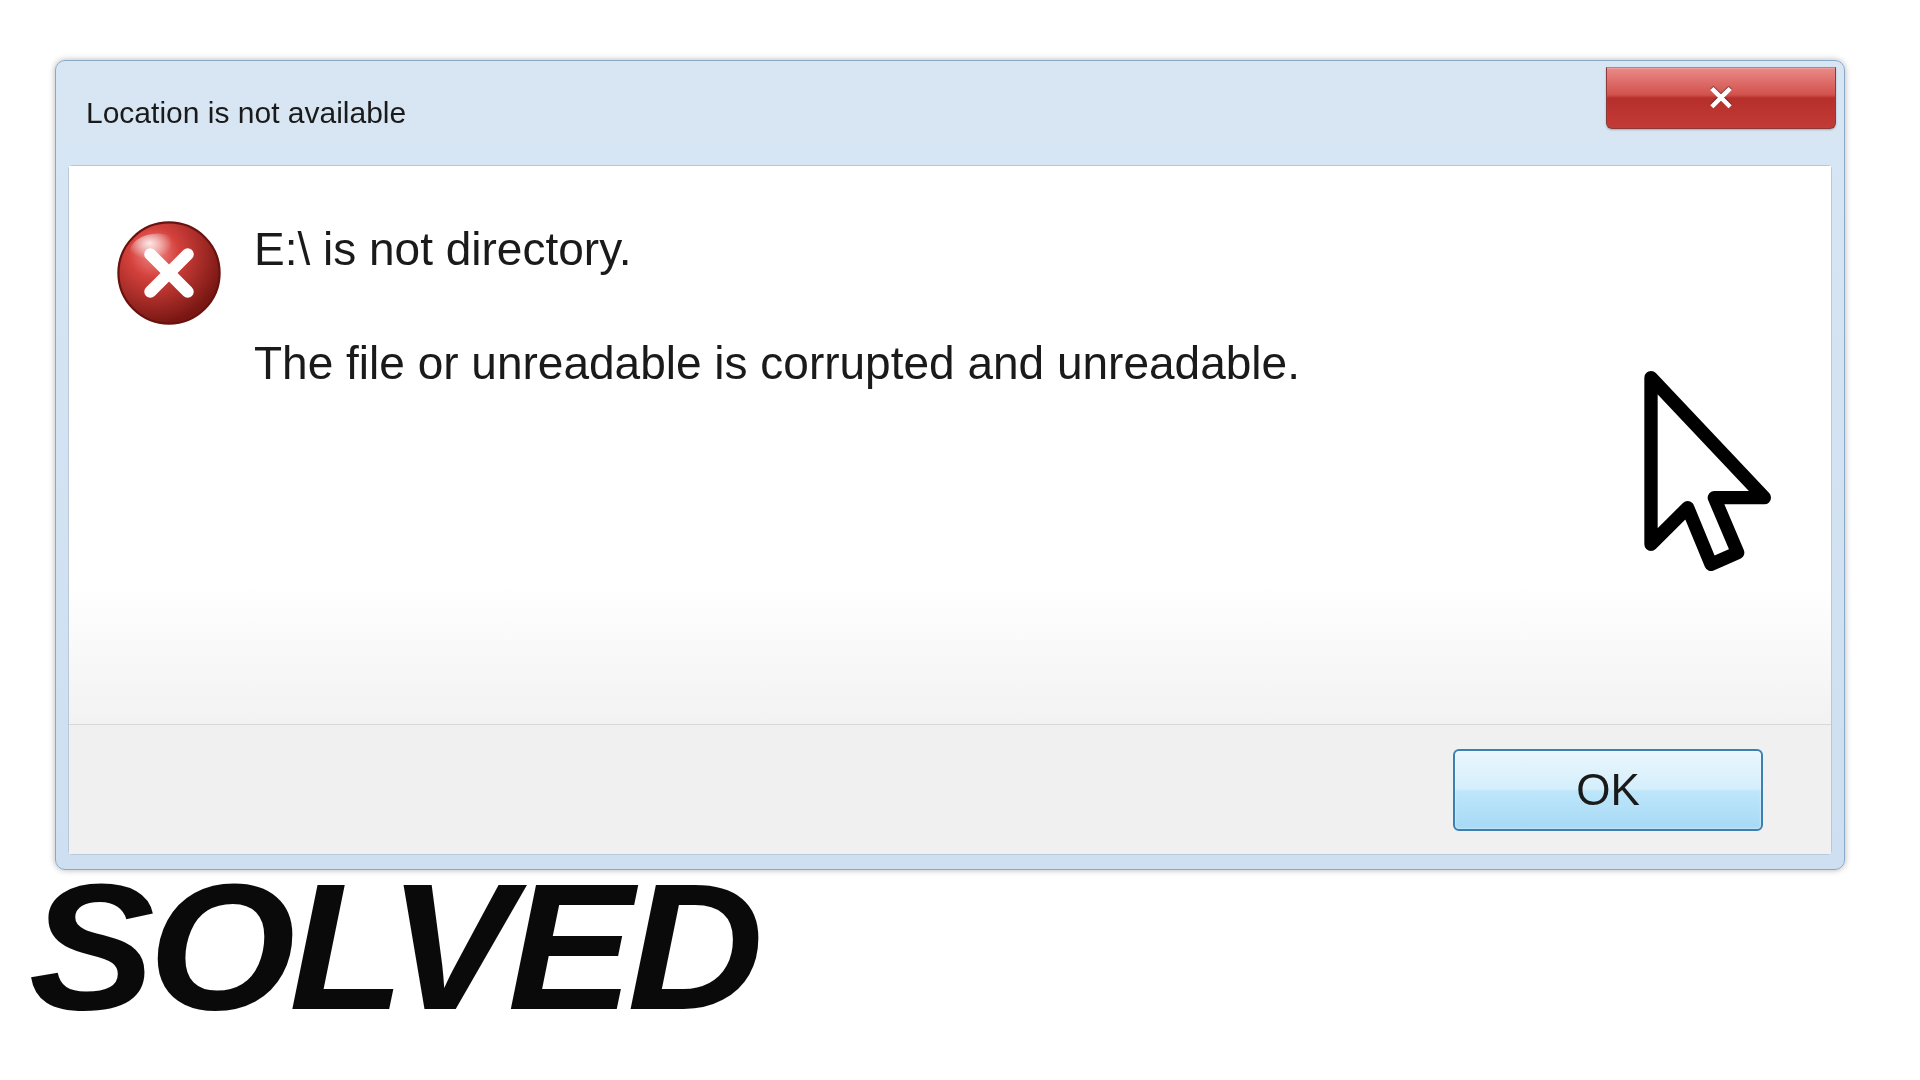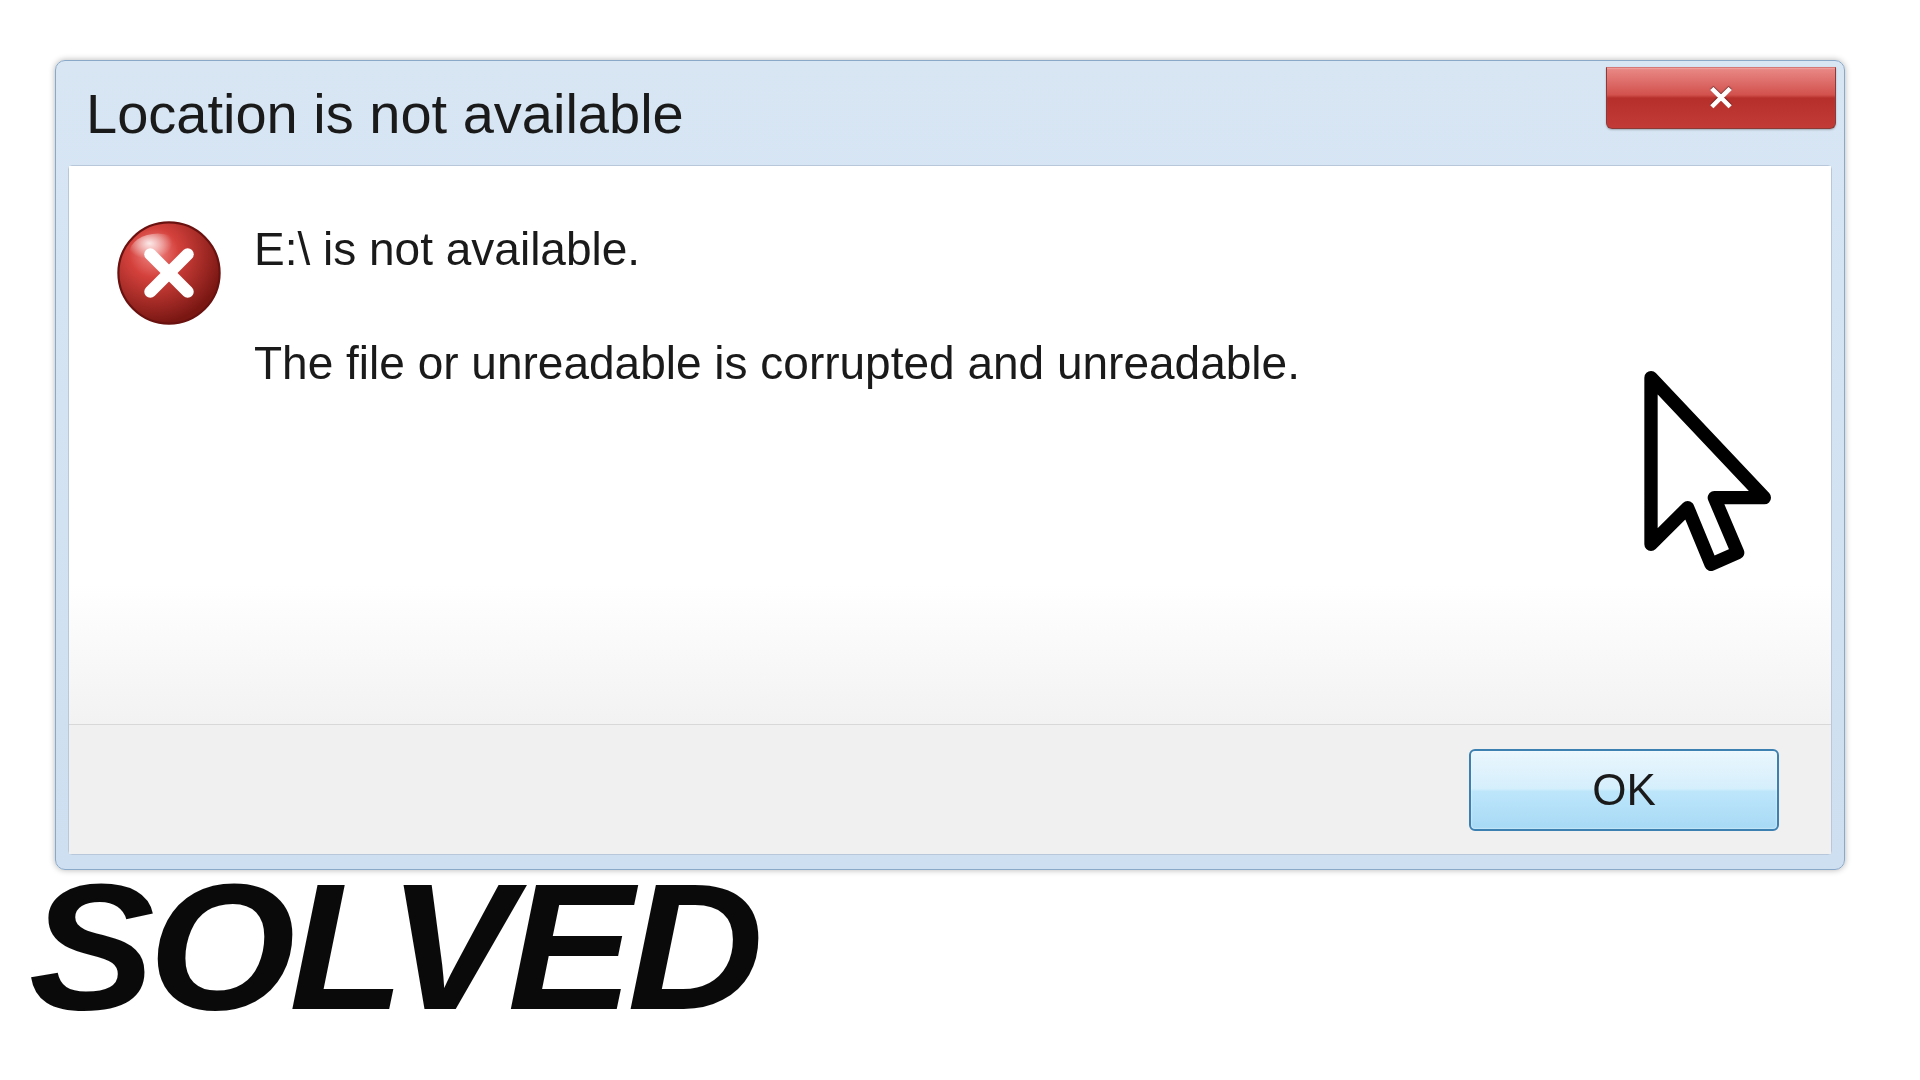--- a/index.html
+++ b/index.html
@@ -33,21 +33,21 @@
     .title-bar {
       position: relative;
       display: flex;
       align-items: center;
       justify-content: space-between;
       height: 80px;
       padding: 0 15px 0 18px;
     }
     
     .title-text {
-      font-size: 56px;
+      font-size: 30px;
       color: #1a1a1a;
       font-weight: 400;
     }
     
     .close-button {
       position: absolute;
       top: -6px;
       right: -4px;
       width: 230px;
       height: 62px;
@@ -121,21 +121,21 @@
       pointer-events: none;
     }
     
     .button-bar {
       background: #f0f0f0;
       border-top: 1px solid #d8d8d8;
       height: 130px;
       display: flex;
       align-items: center;
       justify-content: flex-end;
-      padding-right: 52px;
+      padding-right: 68px;
     }
     
     .ok-button {
       width: 310px;
       height: 82px;
       background: linear-gradient(to bottom, #eaf6fd 0%, #d5effc 48%, #bde6fb 52%, #a7d9f5 100%);
       border: 2px solid #3c7fb1;
       border-radius: 6px;
       font-size: 44px;
       color: #1a1a1a;
@@ -189,21 +189,21 @@
           <circle cx="50" cy="50" r="46" fill="url(#redball)" stroke="#6a1210" stroke-width="2"></circle>
           <ellipse cx="40" cy="32" rx="26" ry="18" fill="url(#shine)"></ellipse>
           <g stroke="#ffffff" stroke-width="11" stroke-linecap="round">
             <line x1="33" y1="33" x2="67" y2="67"></line>
             <line x1="67" y1="33" x2="33" y2="67"></line>
           </g>
         </svg>
       </div>
 
       <div class="message-block">
-        <div class="message-line1">E:\ is not available.</div>
+        <div class="message-line1">E:\ is not directory.</div>
         <div class="message-line2">The file or unreadable is corrupted and unreadable.</div>
       </div>
 
       <div class="cursor-overlay">
         <svg viewBox="0 0 100 150" width="170" height="250">
           <path d="M 20 10 L 20 110 L 42 88 L 56 122 L 72 115 L 58 82 L 88 82 Z" fill="#ffffff" stroke="#000000" stroke-width="8" stroke-linejoin="round"></path>
         </svg>
       </div>
 
     </div>

